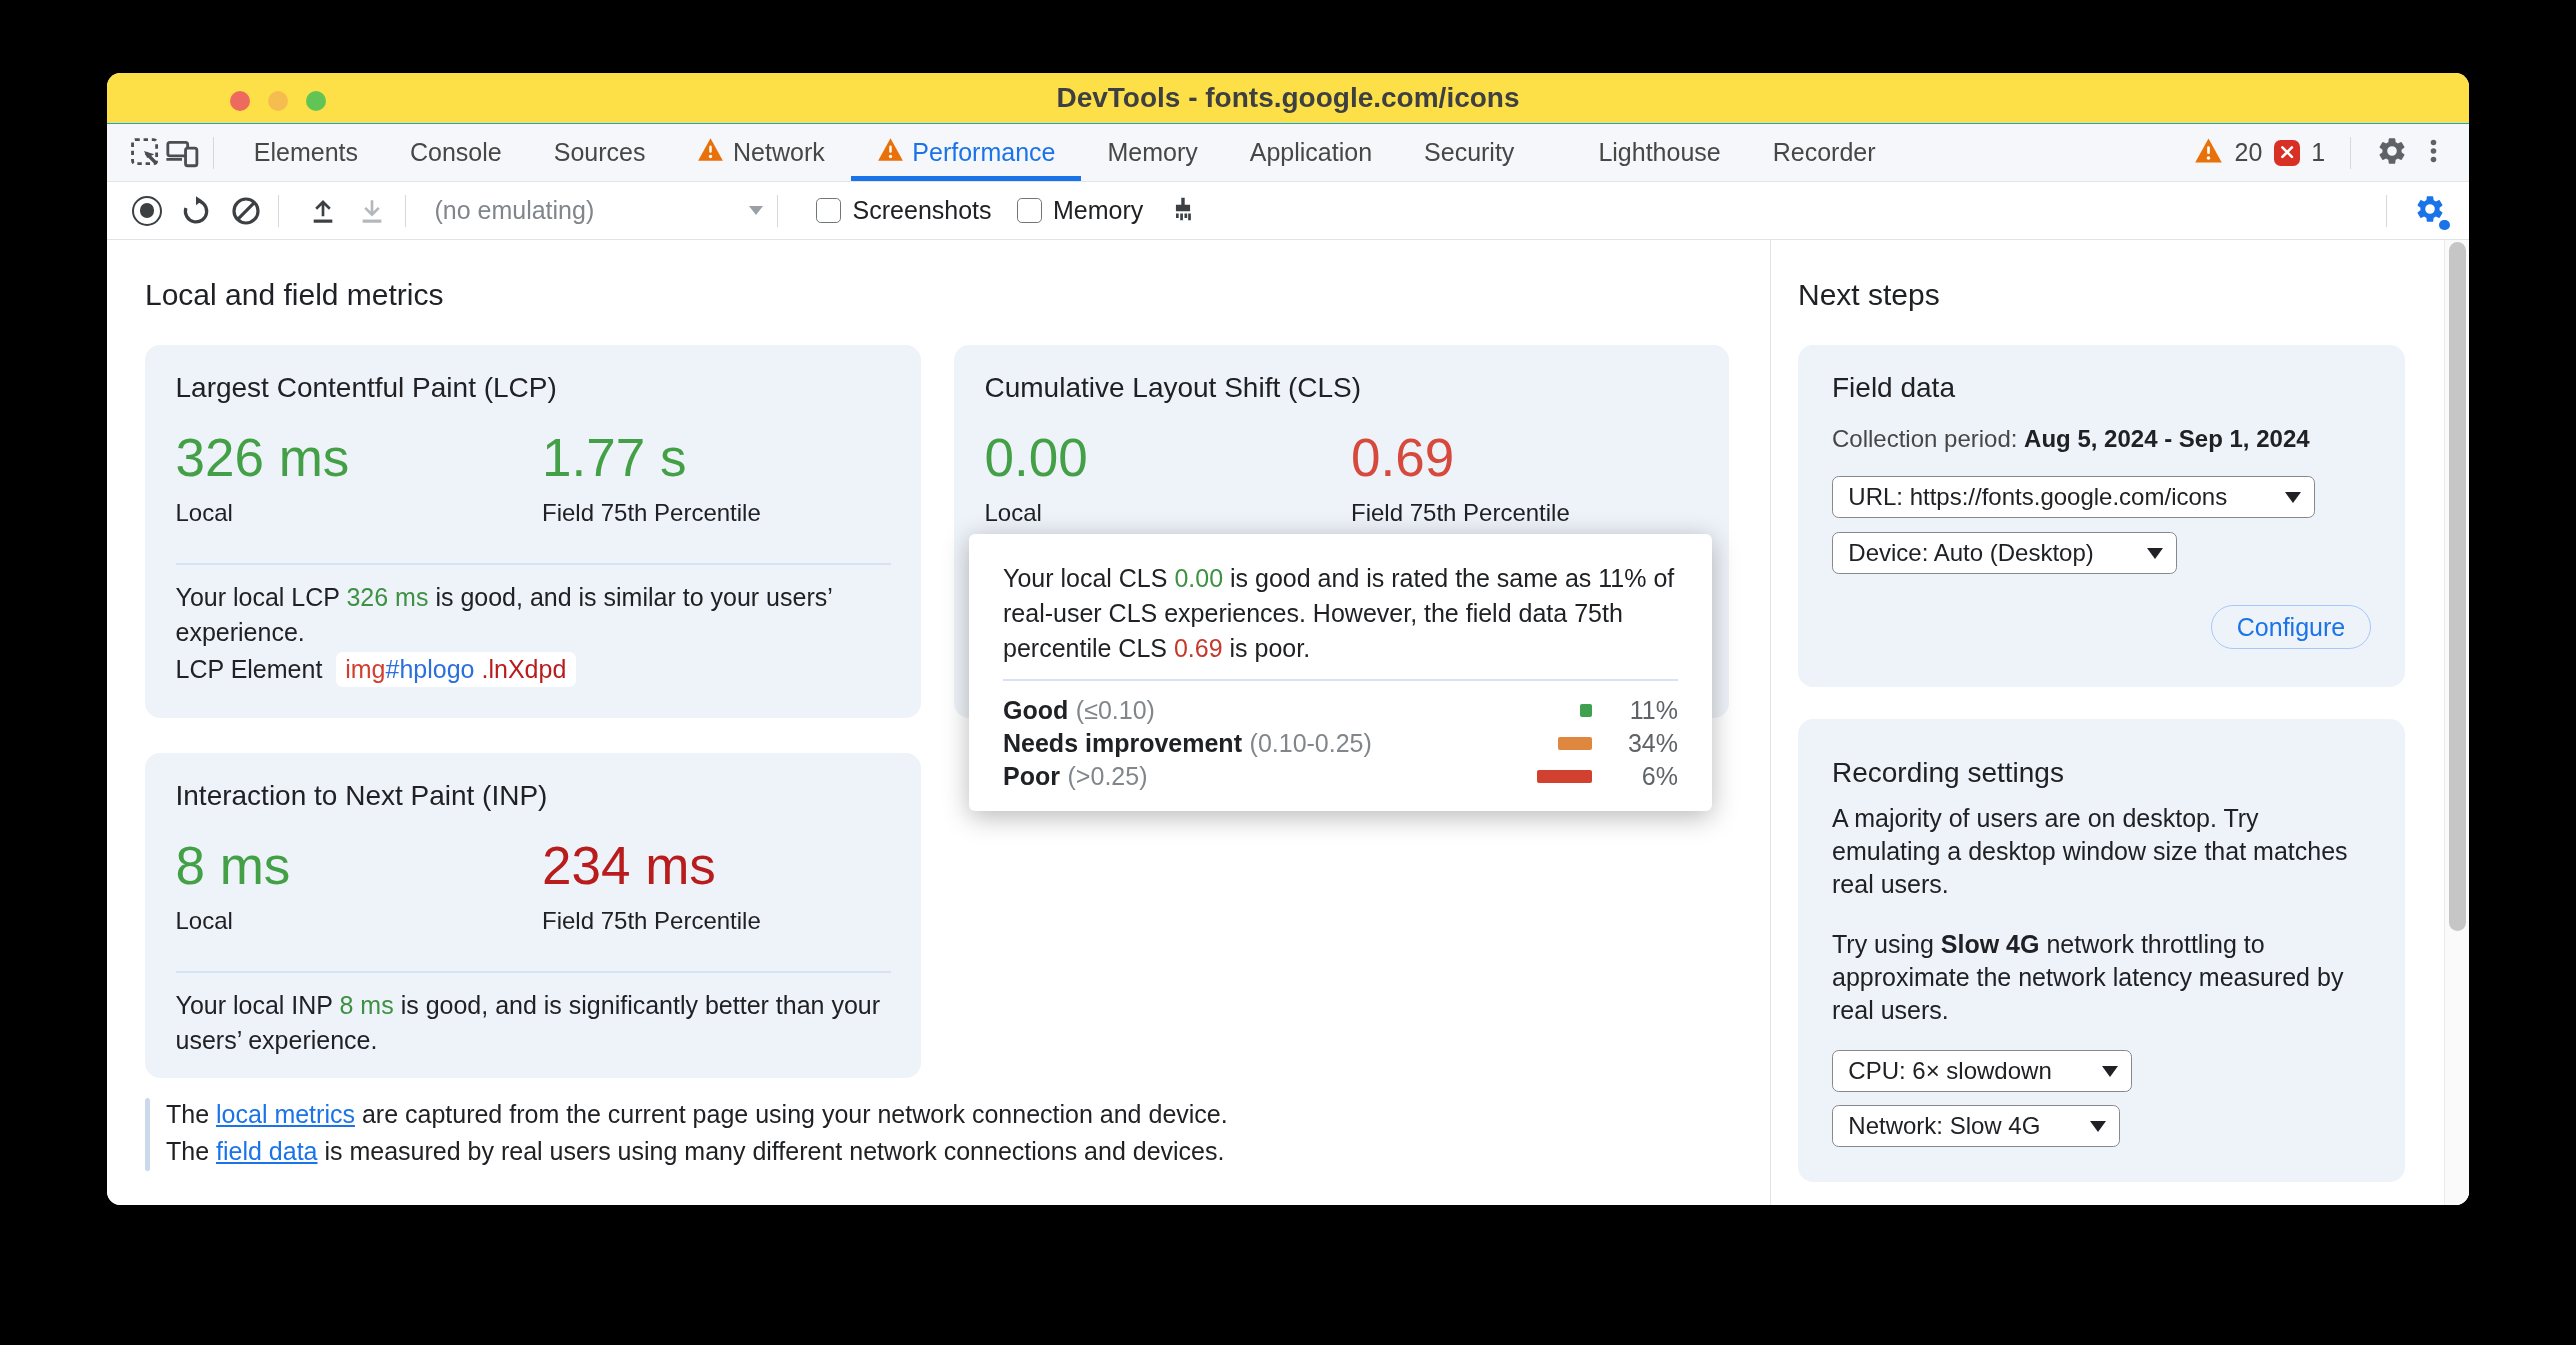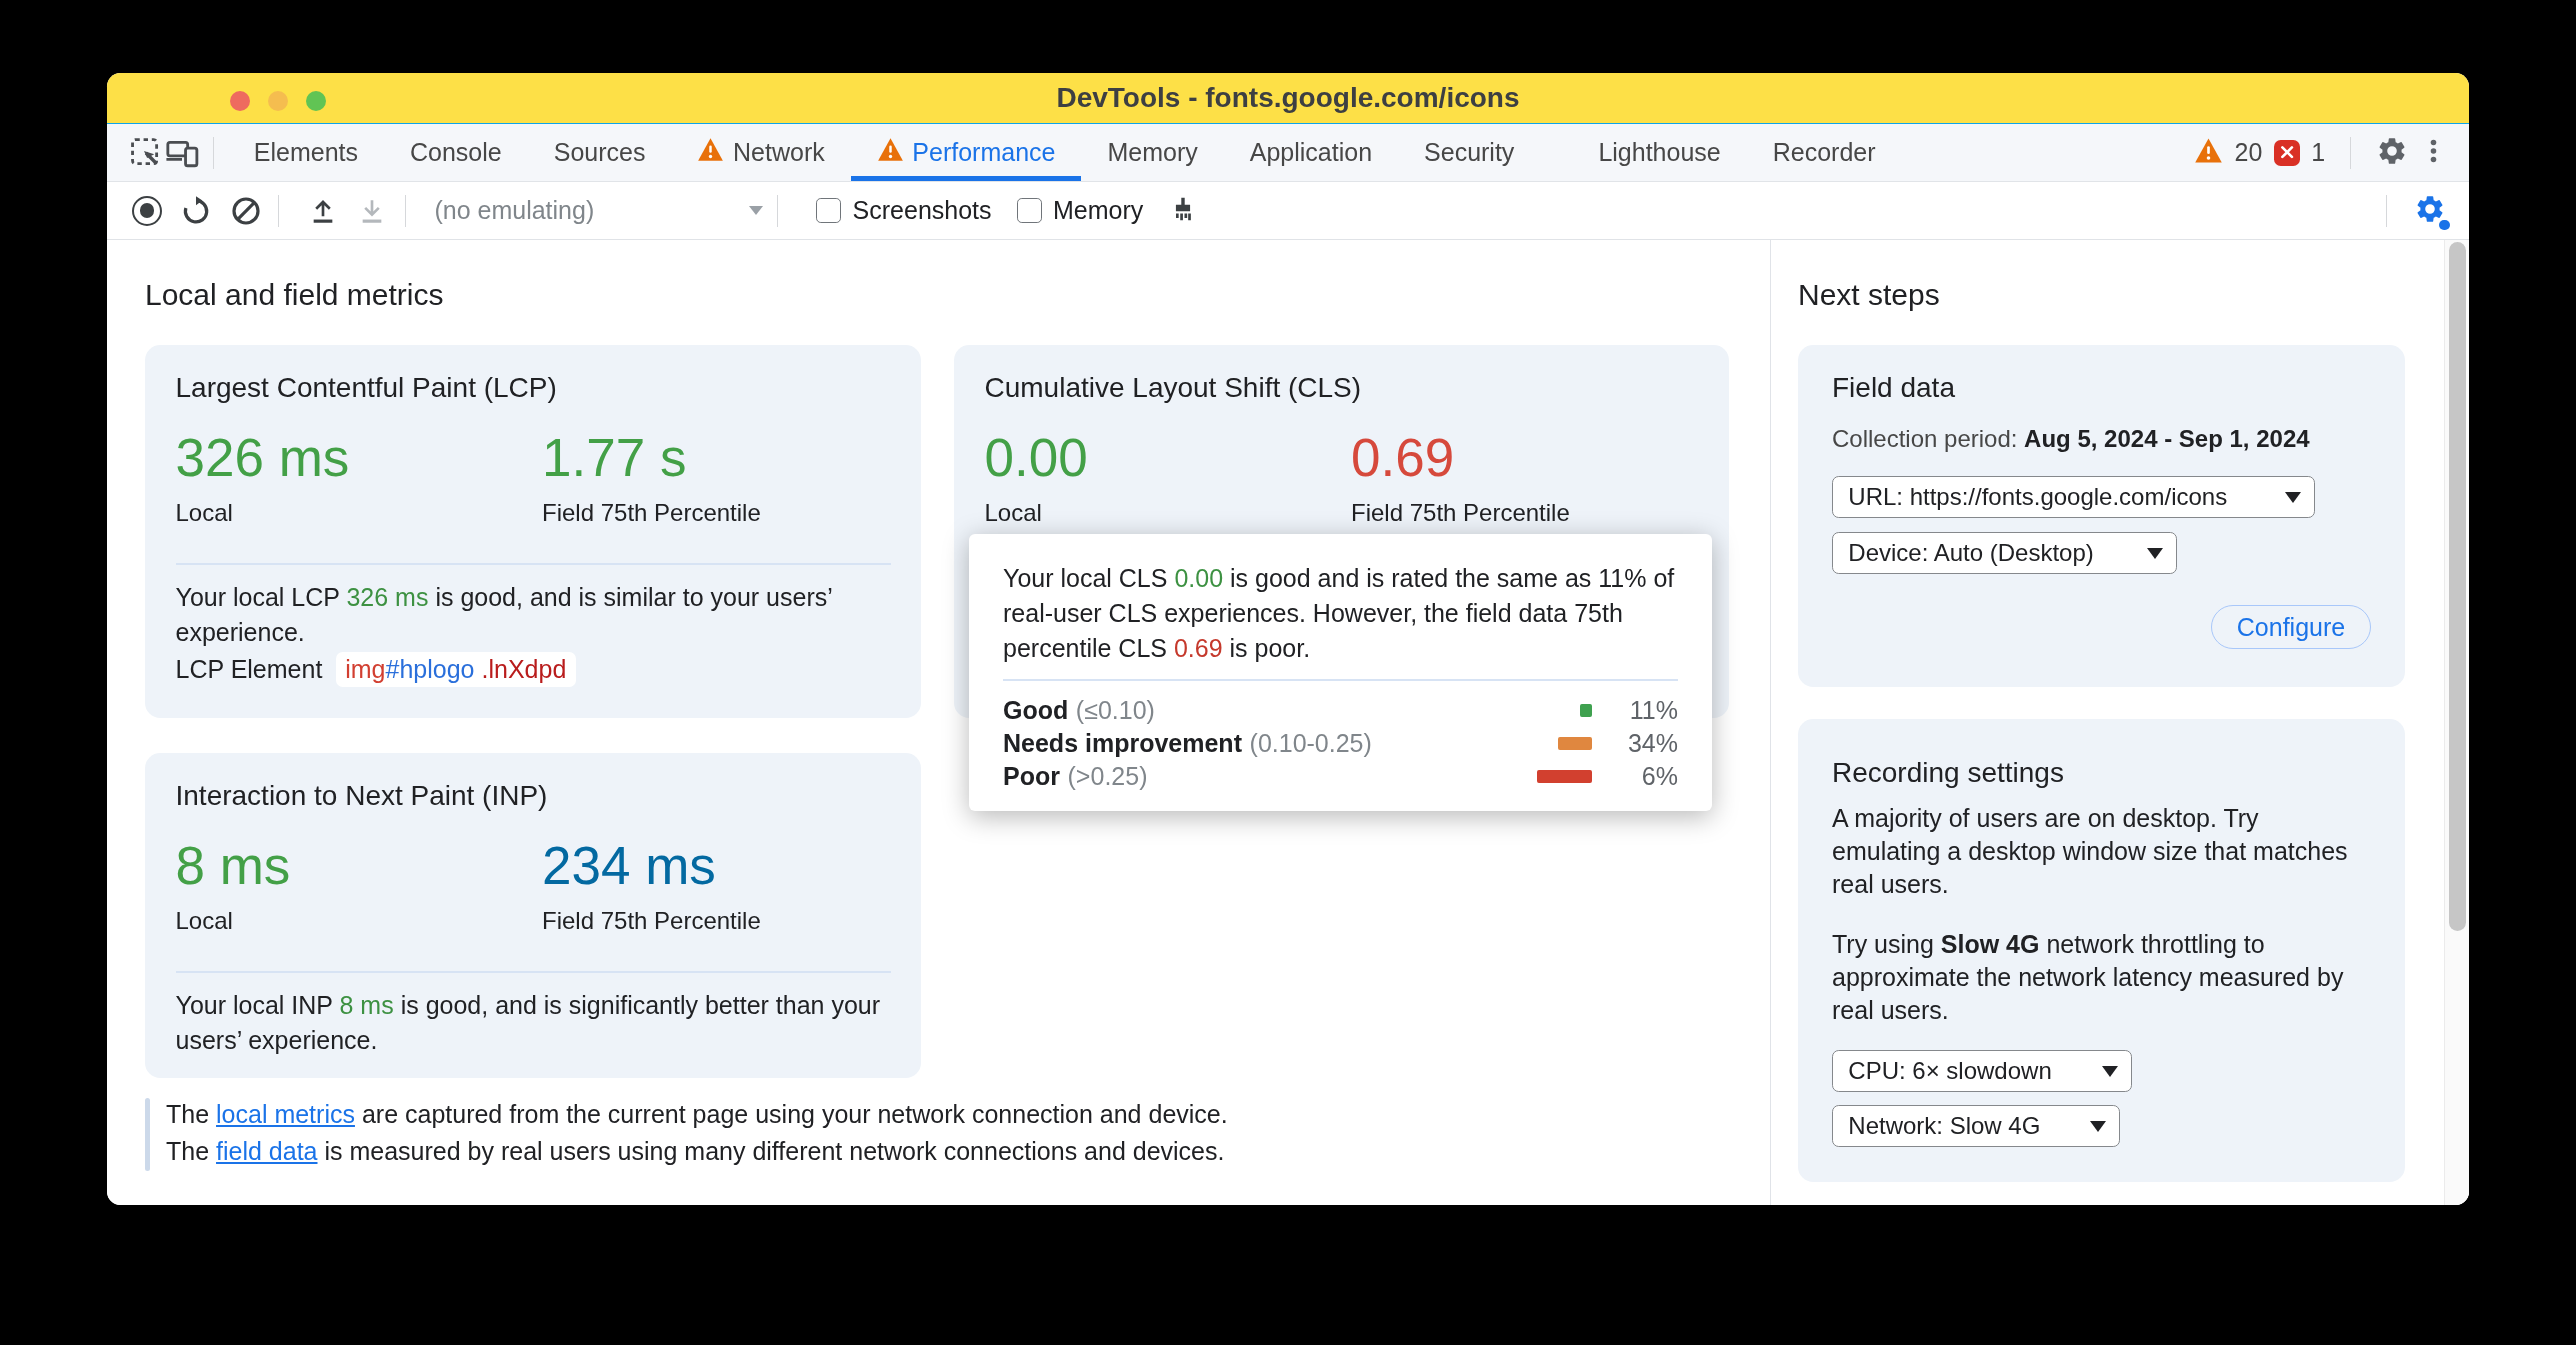--- a/index.html
+++ b/index.html
@@ -52,21 +52,21 @@
   .page-h{position:absolute;left:38px;top:38px;font-size:30px;font-weight:400;color:#202124;}
   .metric-card{position:absolute;background:#eef3f9;border-radius:15.3px;}
   .card-title{position:absolute;left:30.5px;top:27px;font-size:28px;font-weight:500;color:#202124;}
   .num-col{position:absolute;top:82px;}
   .num-col .big{font-size:53px;line-height:61px;}
   .num-col .sub{margin-top:11.4px;font-size:24px;color:#202124;}
   .col-local{left:30.5px;}
   .col-field{left:397px;}
   .big.green{color:#43a047;}
   .big.red{color:#d6493c;}
-  .big.orange{color:#0369a1;}
+  .big.orange{color:#b91c1c;}
   .card-divider{position:absolute;left:30.5px;right:30.5px;top:218px;height:1.9px;background:#d7e3f4;}
   .card-para{position:absolute;left:30.5px;right:27px;top:235px;font-size:25px;line-height:35px;color:#202124;}
   .inline-green{color:#3d9142;}
   .inline-red{color:#c5392c;}
   .lcp-el-row{position:absolute;left:30.5px;top:307px;display:flex;align-items:center;font-size:25px;color:#202124;}
   .el-chip{margin-left:13.4px;background:#fff;border-radius:6.7px;padding:2.9px 9.5px;}
   .el-tag{color:#d23f31;}
   .el-id{color:#2a6fdb;}
   .el-class{color:#b91c1c;margin-left:7px;}
   

